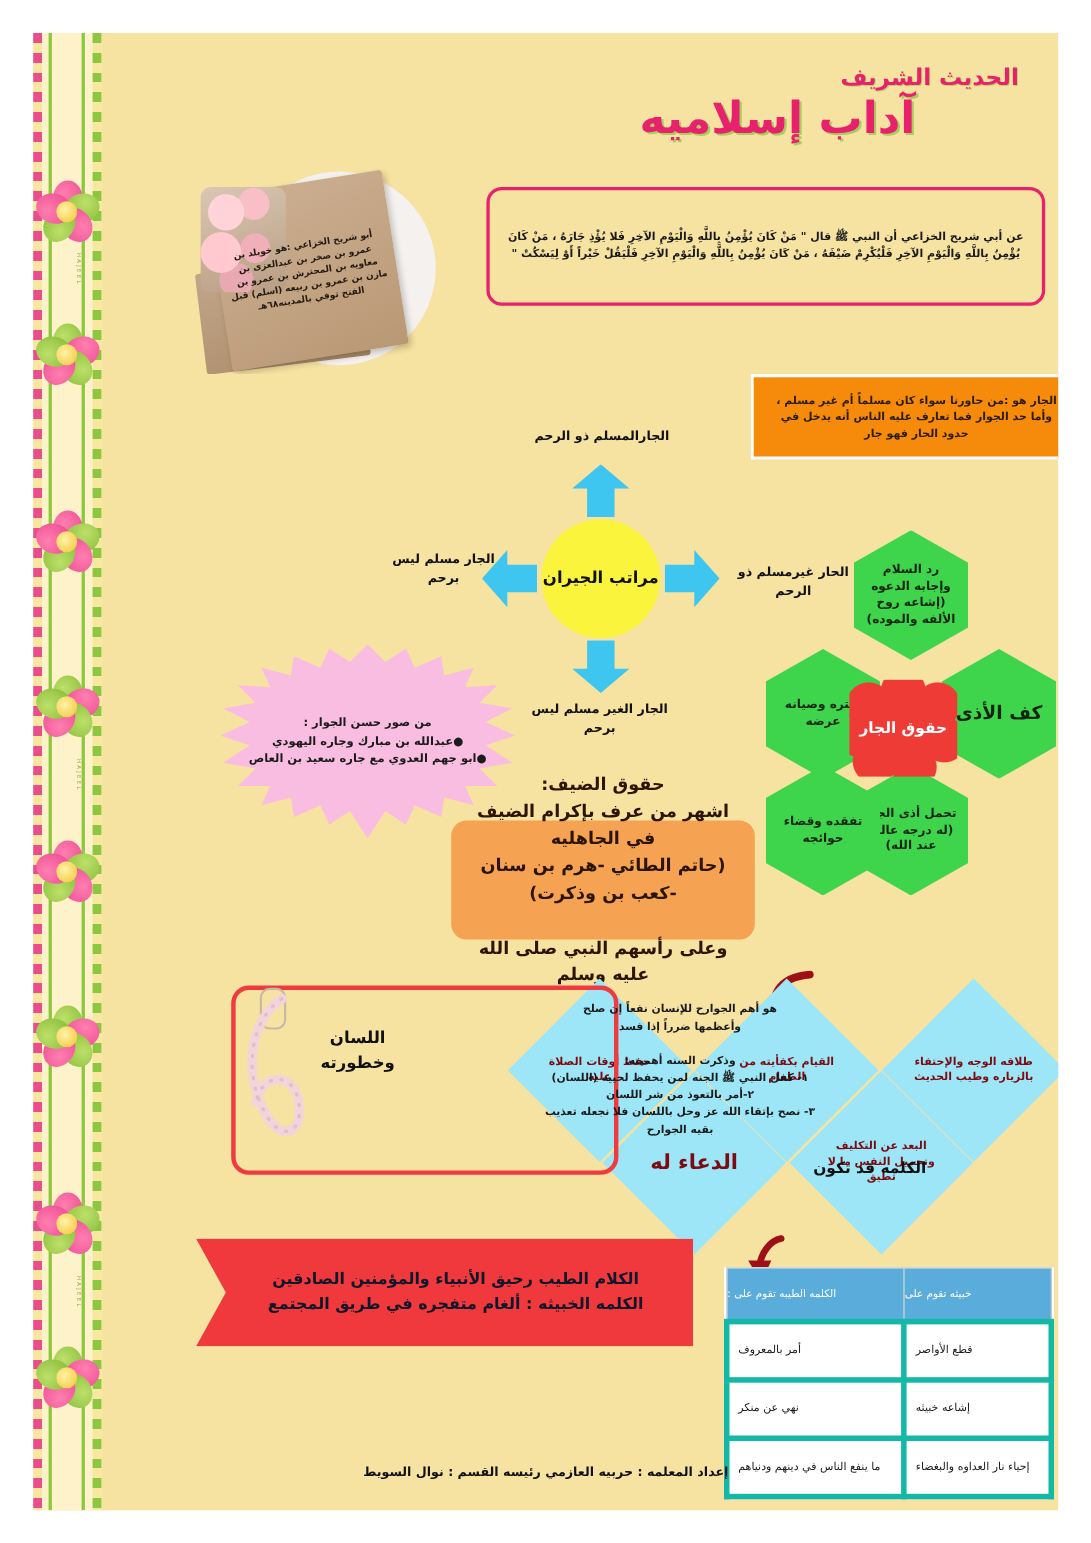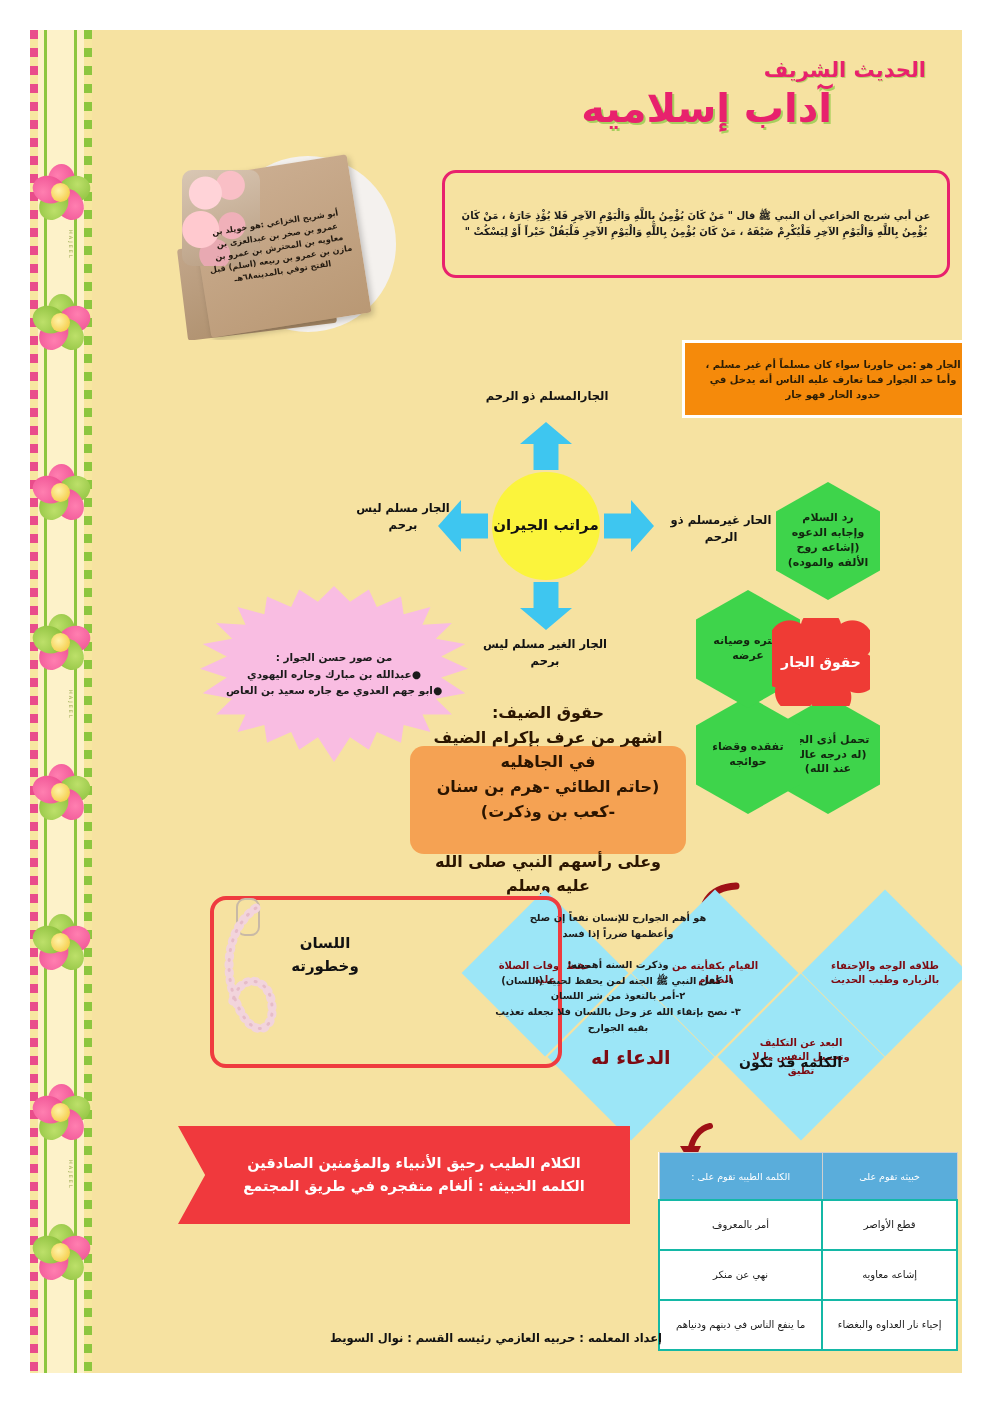--- a/index.html
+++ b/index.html
@@ -229,34 +229,34 @@
   }
   .word-arrow{position:absolute;left:640px;top:1092px;width:48px;height:48px;}
 
   
   .banner{
     position:absolute;left:148px;top:1096px;width:452px;height:98px;
     background:#f0393d;
     clip-path:polygon(0 0,100% 0,100% 100%,0 100%,6% 50%);
     display:flex;align-items:center;justify-content:center;padding:0 16px 0 36px;box-sizing:border-box;
   }
-  .banner p{margin:0;font-size:14.5px;line-height:1.6;font-weight:bold;color:#ffffff;text-align:center;}
+  .banner p{margin:0;font-size:14.5px;line-height:1.6;font-weight:bold;color:#0f172a;text-align:center;}
 
   
   table.kalima{
     position:absolute;left:628px;top:1122px;width:300px;
     border-collapse:collapse;background:#fff;
   }
   table.kalima th{
     background:#5aaddb;color:#fff;font-size:9.5px;font-weight:normal;
-    padding:8px 17px;text-align:center;border:1px solid #cfcfcf;height:30px;
+    padding:8px 0;text-align:left;border:1px solid #cfcfcf;height:30px;
   }
   table.kalima td{
-    font-size:10px;color:#1a1a1a;padding:9px 8px;text-align:center;
-    border:2px solid #14b8a6;height:30px;line-height:1.4;
+    font-size:10px;color:#1a1a1a;padding:9px 8px;text-align:left;
+    border:5px solid #14b8a6;height:30px;line-height:1.4;
   }
 
   
   .tongue-box{
     position:absolute;left:180px;top:866px;width:352px;height:172px;
     border:4px solid #ef3b3f;border-radius:16px;box-sizing:border-box;
   }
   .tongue-label{
     position:absolute;left:258px;top:902px;width:74px;
     font-size:15px;font-weight:bold;color:#111;line-height:1.5;text-align:center;
@@ -396,20 +396,23 @@
   <div class="burst">
     <p>
       <span>من صور حسن الجوار :</span><br>
       <span>●عبدالله بن مبارك وجاره اليهودي</span><br>
       <span>●ابو جهم العدوي مع جاره سعيد بن العاص</span>
     </p>
   </div>
 
   <div class="hex hex-1">
     <span>رد السلام وإجابه الدعوه (إشاعه روح الألفه والموده)</span>
+  </div>
+  <div class="hex hex-2 big">
+    <span>كف الأذى</span>
   </div>
   <div class="hex hex-3">
     <span>تحمل أذى الجار (له درجه عاليه عند الله)</span>
   </div>
   <div class="hex hex-4">
     <span>تفقده وقضاء حوائجه</span>
   </div>
   <div class="hex hex-5">
     <span>ستره وصيانه عرضه</span>
   </div>
@@ -482,21 +485,21 @@
         <th>خبيثه تقوم على</th>
         <th>الكلمه الطيبه تقوم على :</th>
       </tr>
     </thead>
     <tbody>
       <tr>
         <td>قطع الأواصر</td>
         <td>أمر بالمعروف</td>
       </tr>
       <tr>
-        <td>إشاعه معاويه</td>
+        <td>إشاعه خبيثه</td>
         <td>نهي عن منكر</td>
       </tr>
       <tr>
         <td>إحياء نار العداوه والبغضاء</td>
         <td>ما ينفع الناس في دينهم ودنياهم</td>
       </tr>
     </tbody>
   </table>
 
   <div class="footer">إعداد المعلمه : حربيه العازمي رئيسه القسم : نوال السويط</div>

